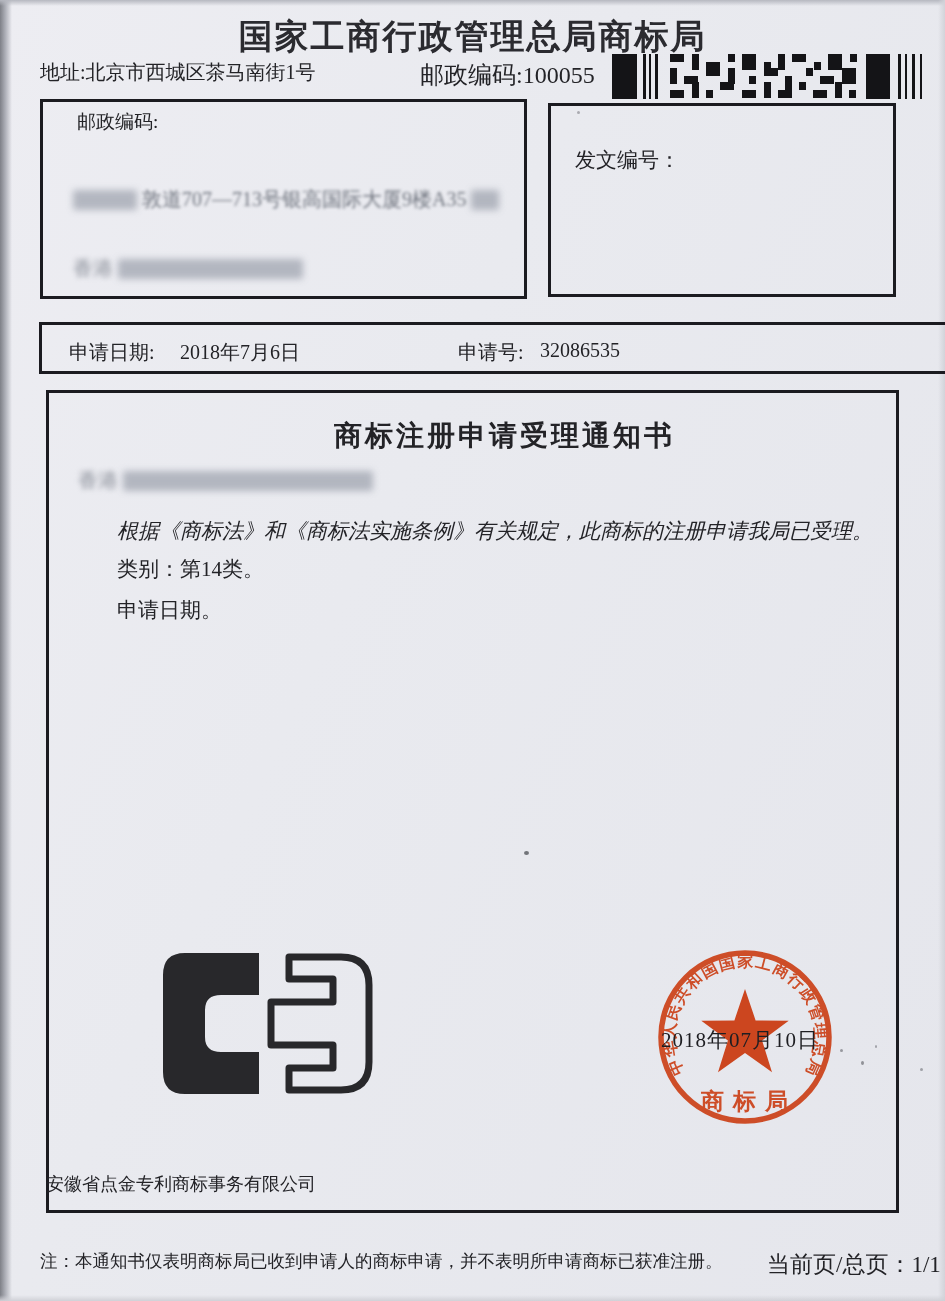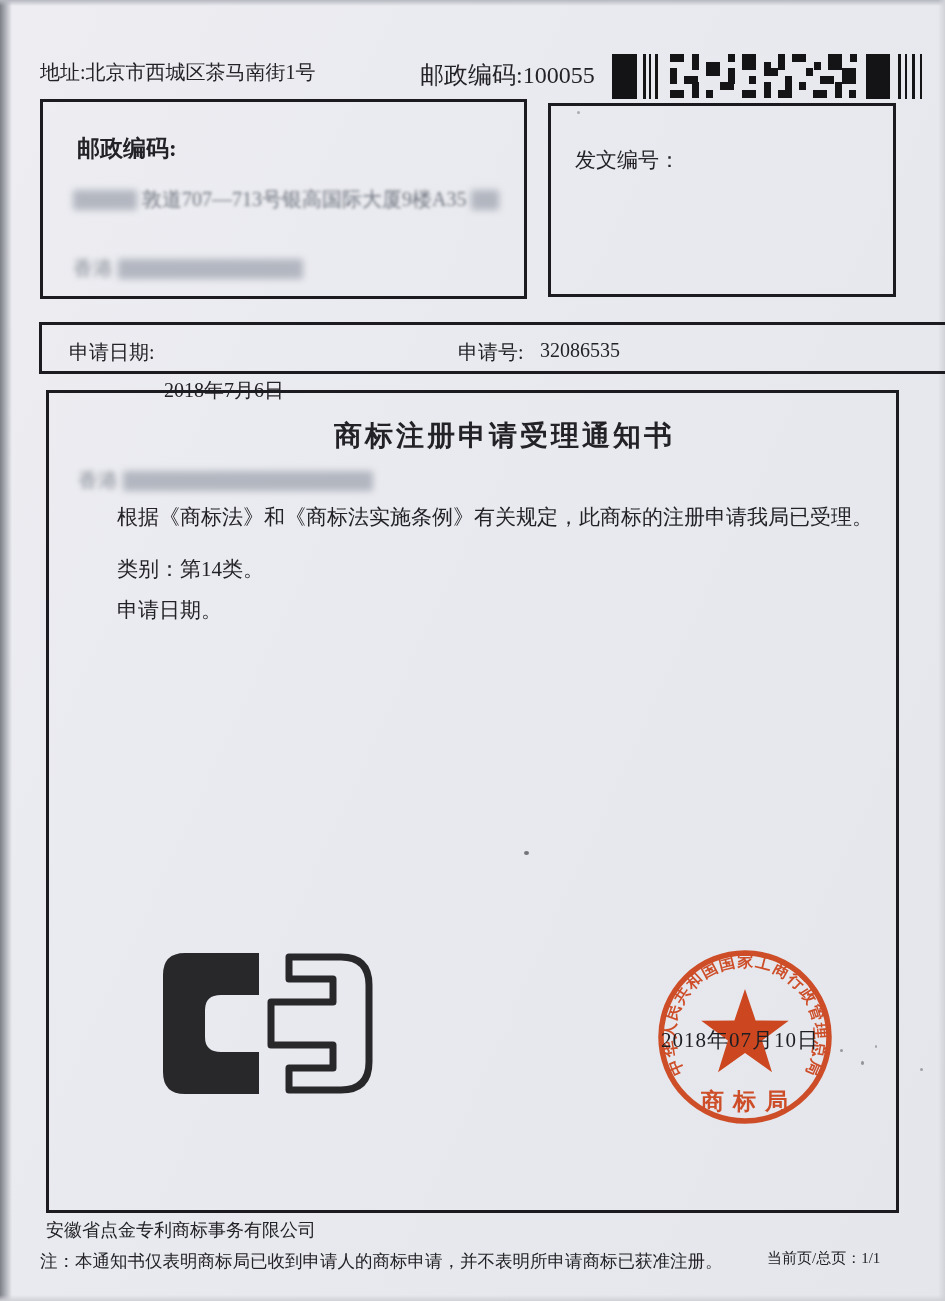--- a/index.html
+++ b/index.html
@@ -23,62 +23,63 @@
     font-size:34px;font-weight:bold;letter-spacing:2px;color:#2b2b30;}
   .addr{top:59px;left:40px;font-size:20px;}
   .postcode{top:59px;left:420px;font-size:24px;}
 
   .box{border:3px solid #1b1b20;box-sizing:border-box;}
   .box-recipient{left:40px;top:99px;width:487px;height:200px;}
   .box-docnum{left:548px;top:103px;width:348px;height:194px;}
   .box-daterow{left:39px;top:322px;width:940px;height:52px;}
   .box-main{left:46px;top:390px;width:853px;height:823px;}
 
-  .rb-label{left:34px;top:31px;font-size:23px;font-weight:bold;}
+  .rb-label{left:34px;top:7px;font-size:19px;}
   .rb-line{font-size:20px;white-space:nowrap;}
   .rb-line1{left:30px;top:84px;}
   .rb-line2{left:30px;top:153px;}
   .blurred-text{filter:blur(1.7px);color:#70757f;}
   .blurred-strong{filter:blur(2.4px);color:#878c96;}
   .blob{display:inline-block;height:20px;border-radius:2px;background:#a0a5b0;
     filter:blur(3.5px);vertical-align:-4px;opacity:.75;}
 
   .dn-label{left:24px;top:40px;font-size:21px;}
   .dn-value{left:60px;top:102px;font-size:21px;letter-spacing:1px;}
 
   .dr-item{top:14px;font-size:20px;}
   .dr-date-label{left:27px;}
-  .dr-date-value{left:122px;margin-top:38px;}
+  .dr-date-value{left:138px;}
   .dr-no-label{left:416px;}
   .dr-no-value{left:498px;}
 
   .n-title{top:24px;left:0;width:100%;text-align:center;
     font-size:28px;font-weight:bold;letter-spacing:3px;margin-left:32px;}
   .n-recipient{left:29px;top:74px;font-size:20px;}
   .n-body{left:68px;font-size:21px;white-space:nowrap;}
-  .n-para1{top:110px;}
+  .n-para1{top:124px;font-style:italic;}
   .n-cat{top:162px;}
   .n-close{top:203px;}
 
   .stamp-date{left:661px;top:1026px;font-size:21px;letter-spacing:1px;color:#1e1e22;}
-  .agency{left:46px;top:1218px;font-size:18px;}
+  .agency{left:46px;top:1172px;font-size:18px;}
   .note{left:40px;top:1249px;font-size:17.5px;}
-  .pageinfo{left:767px;top:1249px;font-size:15px;}
+  .pageinfo{left:767px;top:1249px;font-size:23px;}
 
   .speck{position:absolute;background:#4a4c52;border-radius:50%;opacity:.75;}
 </style>
 </head>
 <body>
 
 <div id="paper">
   <div class="abs edge-left"></div>
   <div class="abs edge-top"></div>
   <div class="abs edge-right"></div>
   <div class="abs edge-bottom"></div>
 
+  <div class="abs doc-title">国家工商行政管理总局商标局</div>
   <div class="abs addr">地址:北京市西城区茶马南街1号</div>
   <div class="abs postcode">邮政编码:100055</div>
 
   <svg class="abs" style="left:612px;top:53px;" width="322" height="47">
     <g fill="#141417">
       <rect x="0" y="1" width="25" height="45"></rect>
         <rect x="31" y="1" width="3" height="45"></rect>
         <rect x="37" y="1" width="2" height="45"></rect>
         <rect x="43" y="1" width="3" height="45"></rect>
       <rect x="58" y="1" width="14" height="8"></rect>

